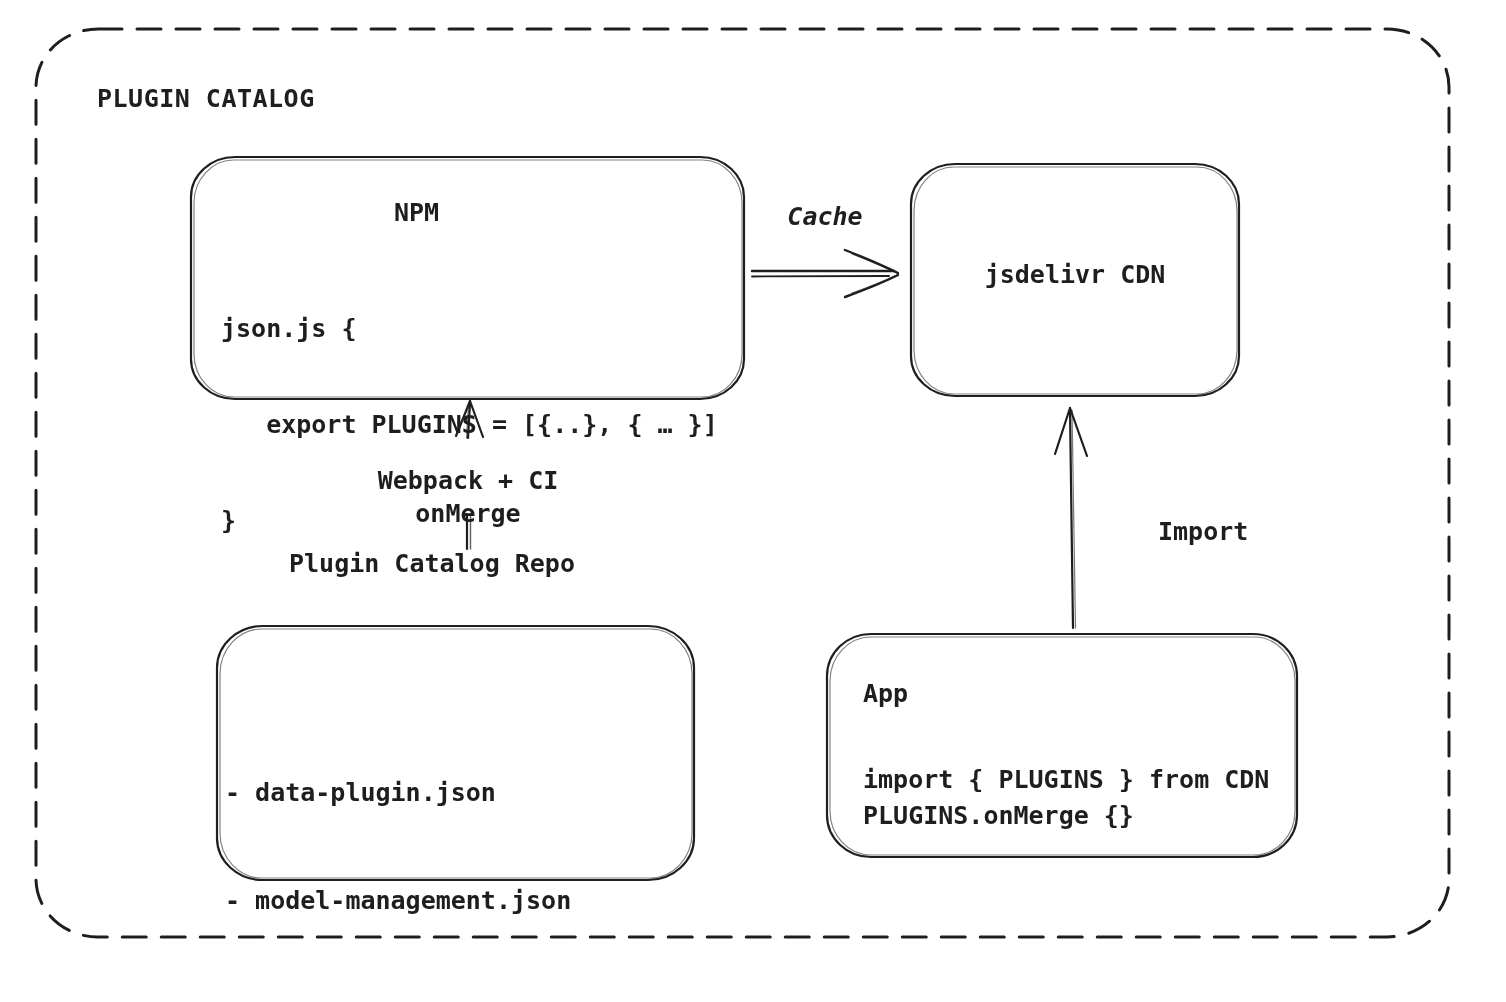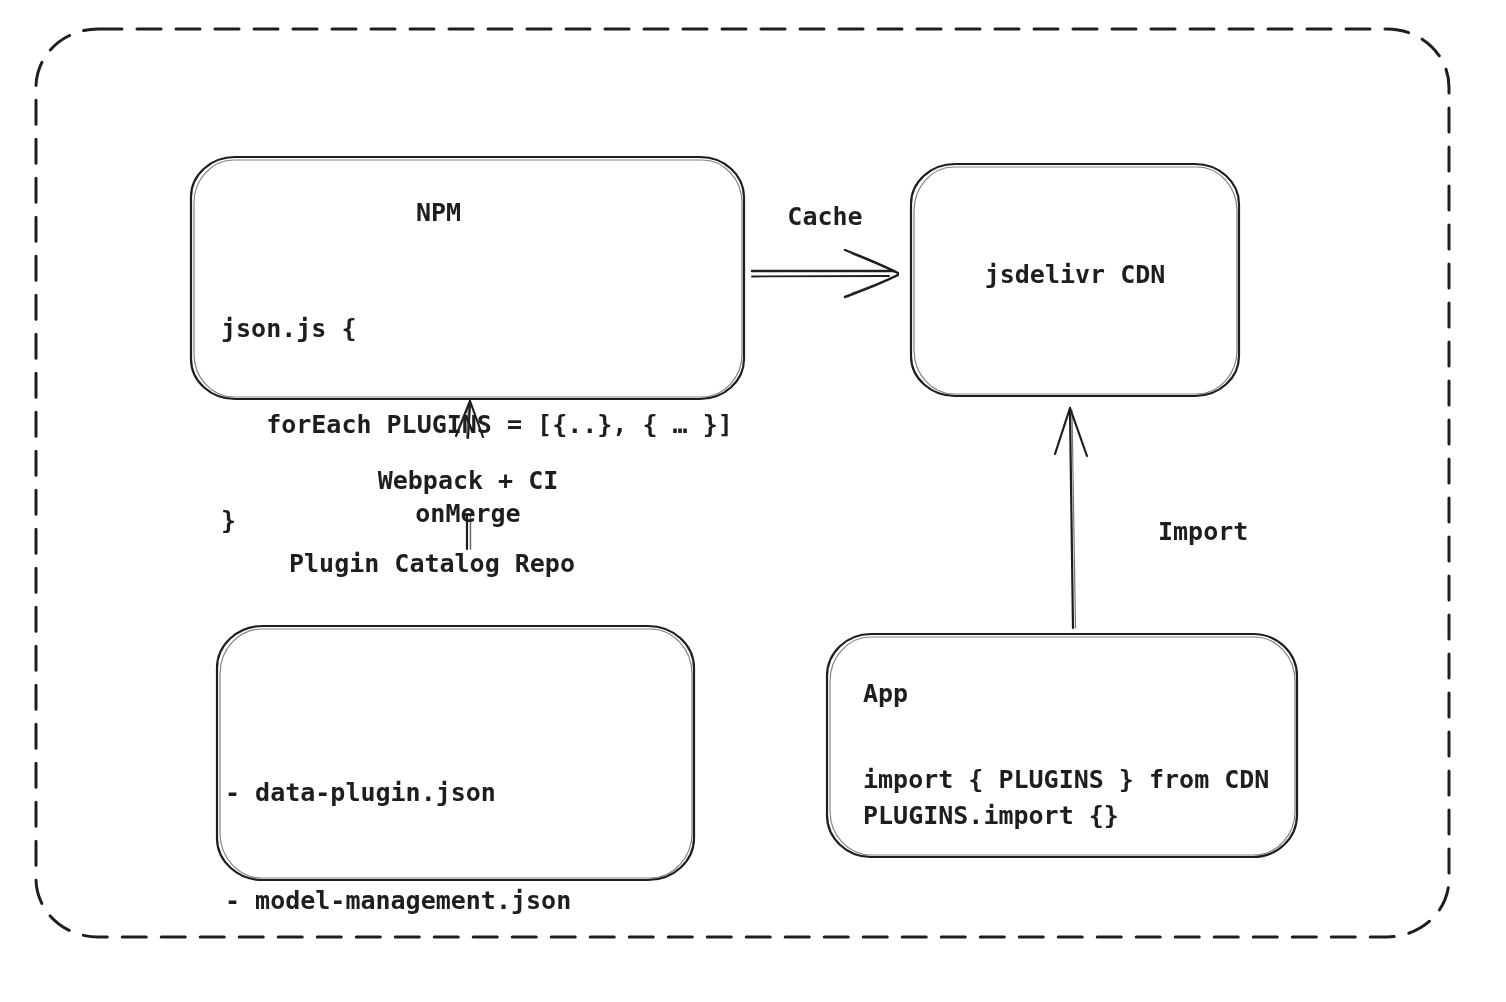--- a/index.html
+++ b/index.html
@@ -35,23 +35,23 @@
     line-height: 1.25;
     white-space: pre;
     color: #1e1e1e;
   }
   .center { text-align: center; }
   .prelines { white-space: pre-line; }
   .code-block { white-space: pre; }
 
   
   .catalog-title   { left: 97px;  top: 83px;  letter-spacing: 0.5px; }
-  .npm-title       { left: 204px; top: 197px; width: 469px; text-align: center; }
+  .npm-title       { left: 182px; top: 197px; width: 469px; text-align: center; }
   .npm-code        { left: 221px; top: 249px; line-height: 32px; }
-  .cache-label     { left: 750px; top: 201px; width: 150px; }
+  .cache-label     { left: 750px; top: 201px; width: 150px; font-style: italic; }
   .cdn-label       { left: 911px; top: 259px; width: 328px; }
   .build-label     { left: 358px; top: 464px; width: 220px; line-height: 33px; }
   .repo-title      { left: 289px; top: 548px; }
   .repo-files      { left: 225px; top: 703px; line-height: 36px; }
   .app-title       { left: 863px; top: 678px; }
   .app-code-1      { left: 863px; top: 737px; margin-top: 27px; }
   .app-code-2      { left: 863px; top: 800px; }
   .import-label    { left: 1110px; top: 516px; margin-left: 48px; }
 </style>
 </head>
@@ -102,43 +102,44 @@
     </g>
 
     <g stroke-width="2.2">
       <path d="M1073,628 L1070,410"></path>
       <path d="M1075.5,628 L1072,410" stroke-width="1.2" opacity="0.6"></path>
       <path d="M1070,408 L1055,454"></path>
       <path d="M1070,408 L1087,456"></path>
     </g>
   </svg>
 
+  <div class="label catalog-title">PLUGIN CATALOG</div>
 
   <div class="label npm-title center">NPM</div>
 
   <div class="label npm-code code-block">
     <div>json.js {</div>
-    <div>   forEach PLUGINS = [{..}, { … }]</div>
+    <div>   export PLUGINS = [{..}, { … }]</div>
     <div>}</div>
   </div>
 
   <div class="label cache-label center">Cache</div>
 
   <div class="label cdn-label center">jsdelivr CDN</div>
 
   <div class="label build-label center prelines">Webpack + CI
 onMerge</div>
 
   <div class="label repo-title">Plugin Catalog Repo</div>
 
   <div class="label repo-files">
     <div>- data-plugin.json</div>
     <div>- model-management.json</div>
     <div>...</div>
   </div>
 
   <div class="label app-title">App</div>
   <div class="label app-code-1">import { PLUGINS } from CDN</div>
-  <div class="label app-code-2">PLUGINS.import {}</div>
+  <div class="label app-code-2">PLUGINS.onMerge {}</div>
 
   <div class="label import-label">Import</div>
 
 </div>
 
 </body></html>

